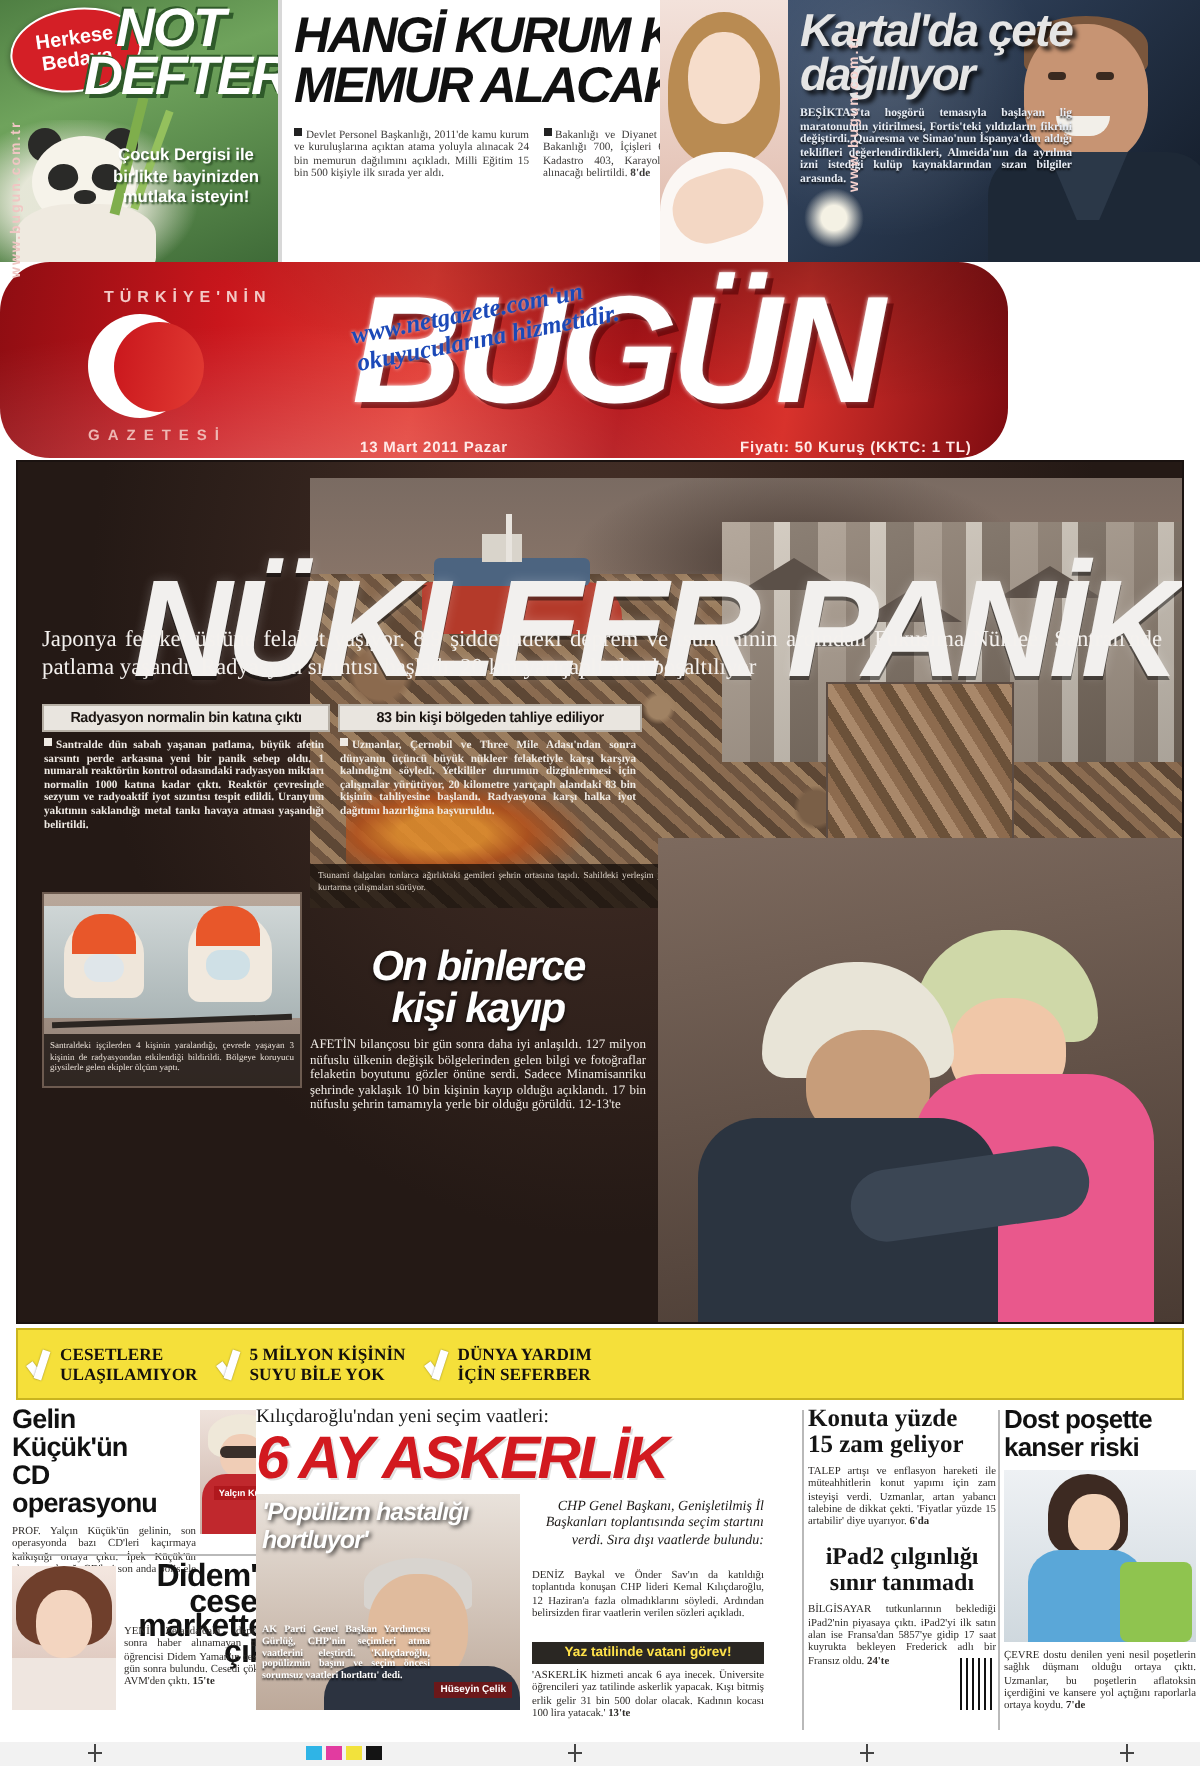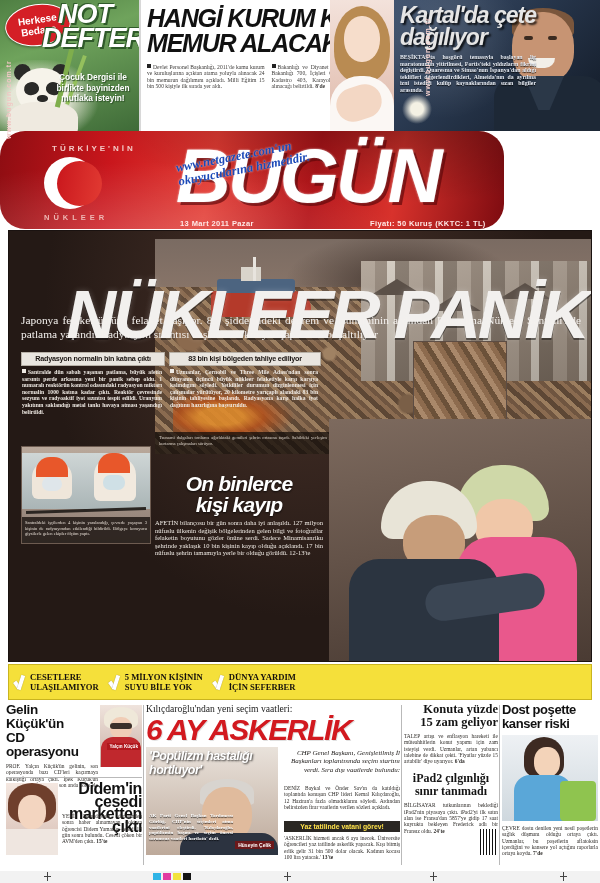--- a/index.html
+++ b/index.html
@@ -228,21 +228,21 @@
   .b1p2-bg{position:absolute;inset:0;background:linear-gradient(180deg,#f4e7e0,#d6bdb2);}
   .b1p2-hair{position:absolute;left:2px;top:0px;width:48px;height:40px;background:#6f3f2c;border-radius:50% 50% 34% 34%;}
   .b1p2-face{position:absolute;left:12px;top:12px;width:28px;height:34px;background:#f3d5c0;border-radius:46%;}
   .b1p2-body{position:absolute;left:0;top:46px;width:52px;height:26px;background:#efe6e0;}
   .b1 h4{position:absolute;left:56px;top:80px;margin:0;width:80px;
     font-family:"Liberation Sans",sans-serif;font-weight:bold;font-size:16px;line-height:12.5px;color:#111;
     letter-spacing:-.4px;text-align:right;}
   .b1 .body2{position:absolute;left:56px;top:110px;width:80px;font-size:5.4px;line-height:6.3px;
     text-align:justify;color:#2e2b28;}
 
-  .b2{left:146px;width:298px;}
+  .b2{left:128px;width:298px;}
   .b2 .kicker{margin:0;font-size:9.6px;line-height:11px;color:#1a1a1a;font-family:"Liberation Serif",serif;}
   .b2 h2{margin:1px 0 0 0;font-family:"Liberation Sans",sans-serif;font-weight:bold;font-style:italic;
     font-size:30px;line-height:30px;letter-spacing:-1.4px;color:#d2191f;text-shadow:1px 1px 0 rgba(0,0,0,.12);}
   .b2 .lead{position:absolute;left:138px;top:46px;width:116px;font-size:7px;line-height:8.4px;
     text-align:right;color:#1d1a18;font-style:italic;}
   .b2 .deniz{position:absolute;left:138px;top:82px;width:116px;font-size:5.4px;line-height:6.3px;
     text-align:justify;color:#2e2b28;}
   .b2 .quotebox{position:absolute;left:0;top:44px;width:132px;height:108px;overflow:hidden;background:#efe9e4;}
   .qb-bg{position:absolute;inset:0;background:linear-gradient(180deg,#e9e2db,#bda99a);}
   .qb-head{position:absolute;left:56px;top:40px;width:50px;height:56px;background:#e0bb9d;border-radius:46%;}
@@ -256,21 +256,21 @@
   .b2 .qname{position:absolute;right:4px;bottom:6px;background:rgba(120,20,20,.85);color:#fff;
     font-family:"Liberation Sans",sans-serif;font-weight:bold;font-size:5px;line-height:6px;padding:1px 3px;text-align:center;}
   .b2 .darkbar{position:absolute;left:138px;top:118px;width:116px;height:11px;background:#2a2723;}
   .b2 .darkbar span{display:block;text-align:center;color:#ffe24a;font-family:"Liberation Sans",sans-serif;
     font-weight:bold;font-size:6.8px;line-height:11px;}
   .b2 .askerlik{position:absolute;left:138px;top:132px;width:116px;font-size:5.4px;line-height:6.3px;
     text-align:justify;color:#2e2b28;}
 
   .b3{left:404px;width:94px;}
   .b3 h3{margin:0;font-family:"Liberation Serif",serif;font-size:12.5px;line-height:13px;color:#141414;
-    text-align:right;}
+    text-align:left;}
   .b3 .body{margin-top:4px;font-size:5.4px;line-height:6.3px;text-align:justify;color:#2e2b28;}
   .b3 h4{margin:8px 0 0 0;font-family:"Liberation Serif",serif;font-size:12px;line-height:13px;color:#141414;
     text-align:center;}
   .b3 .body2{margin-top:4px;font-size:5.4px;line-height:6.3px;text-align:justify;color:#2e2b28;}
   .b3 .barcode{position:absolute;right:2px;bottom:16px;width:16px;height:26px;
     background:repeating-linear-gradient(90deg,#111 0 1px,#fff 1px 3px);}
 
   .b4{left:502px;width:96px;}
   .b4 h3{margin:0;font-family:"Liberation Sans",sans-serif;font-weight:bold;font-size:13px;line-height:13.5px;
     color:#111;letter-spacing:-.4px;}
@@ -358,21 +358,21 @@
     </div>
   </div>
 
   <div class="masthead">
     <div class="mh-wave"></div>
     <div class="mh-turkiye">TÜRKİYE'NİN</div>
     <div class="mh-moon">
       <div class="c1"></div>
         <div class="c2"></div>
     </div>
-    <div class="mh-gazetesi">NÜKLEER</div>
+    <div class="mh-gazetesi">GAZETESİ</div>
     <div class="mh-title">BUGÜN</div>
     <div class="mh-date">13 Mart 2011 Pazar</div>
     <div class="mh-price">Fiyatı: 50 Kuruş (KKTC: 1 TL)</div>
 
   </div>
   <div class="mh-url-l">www.bugun.com.tr</div>
   <div class="mh-url-r">www.bugun.com.tr</div>
   <div class="stamp">
     <div>www.netgazete.com'un</div>
     <div>okuyucularına hizmetidir.</div>

